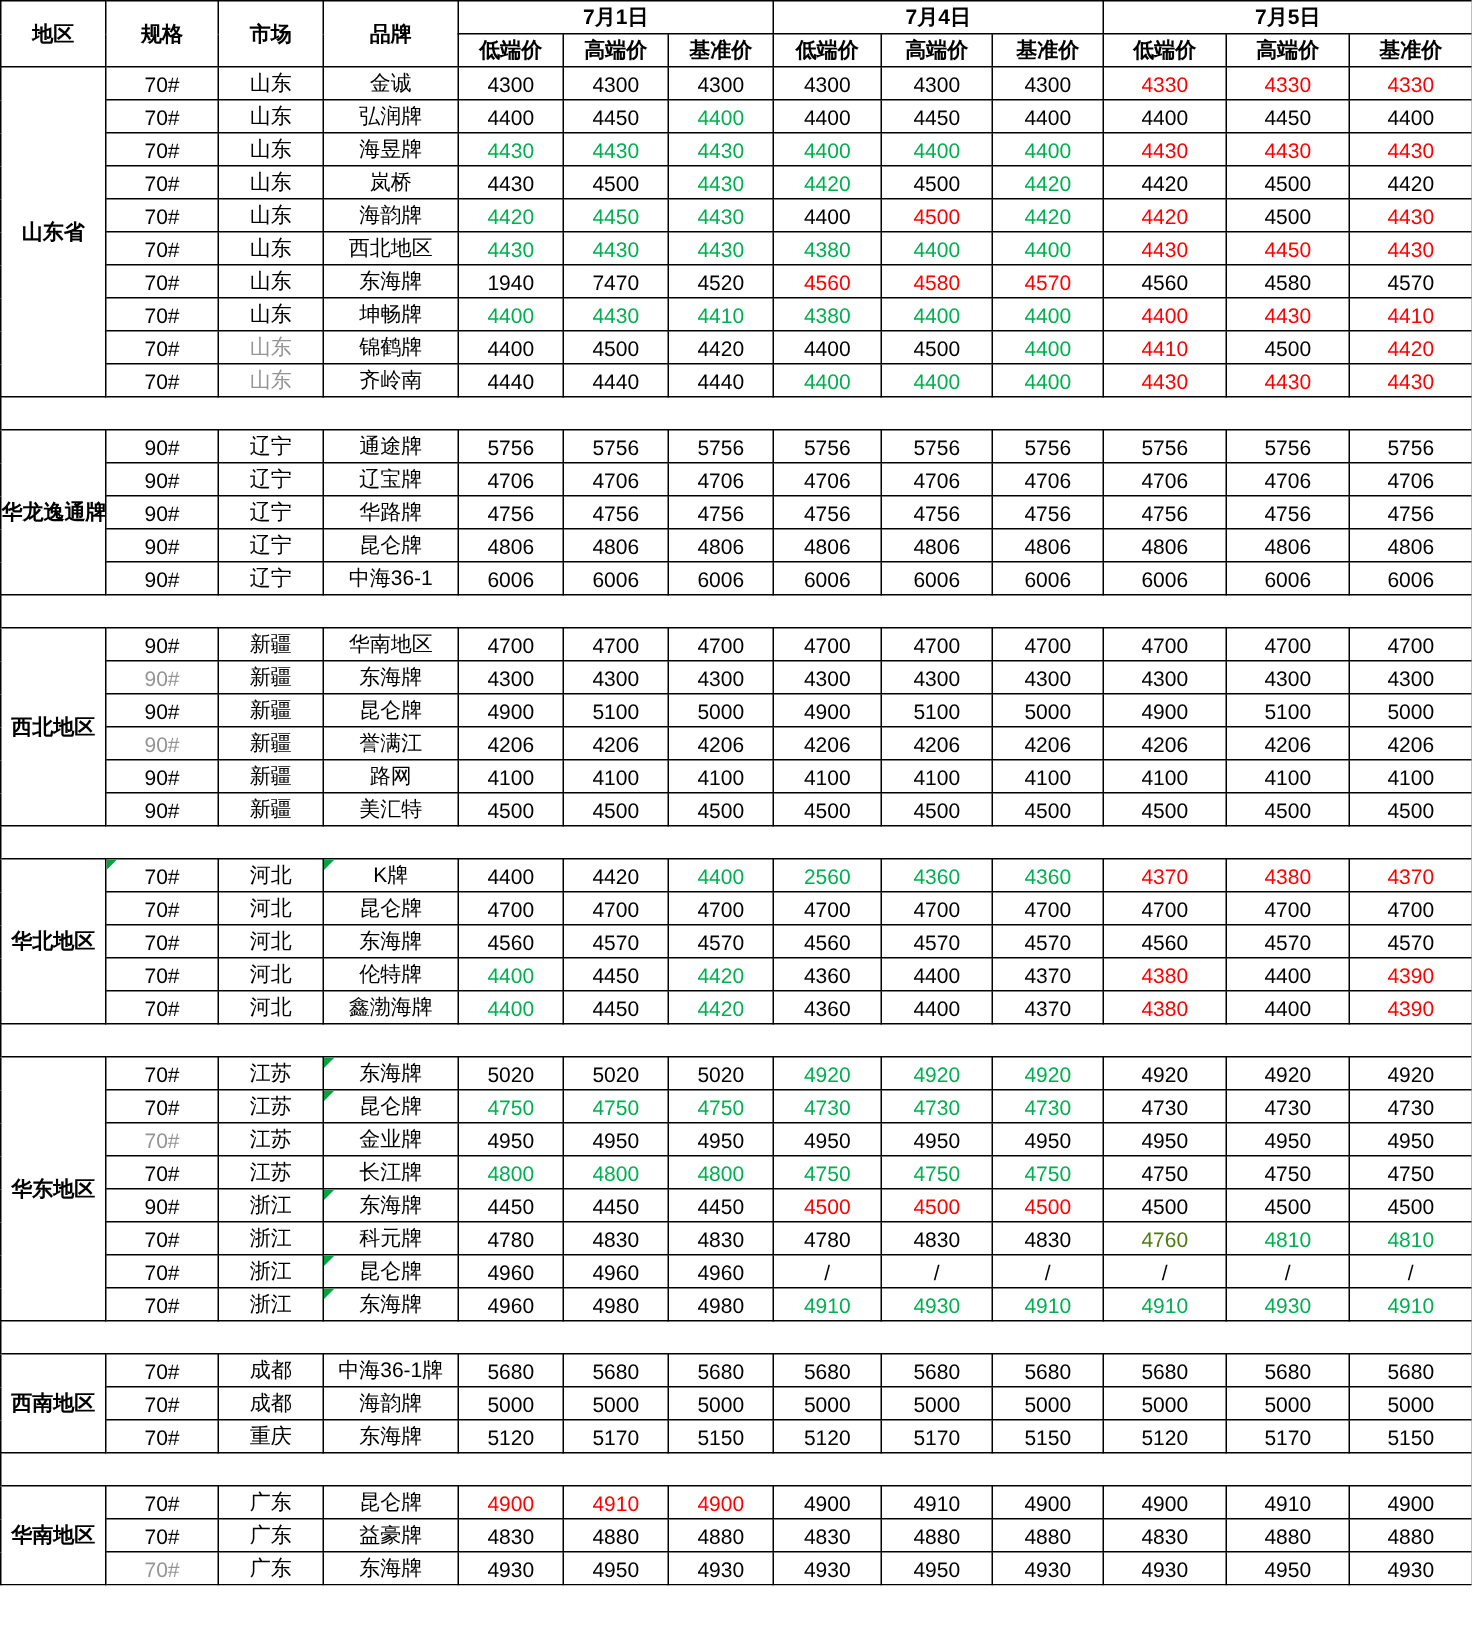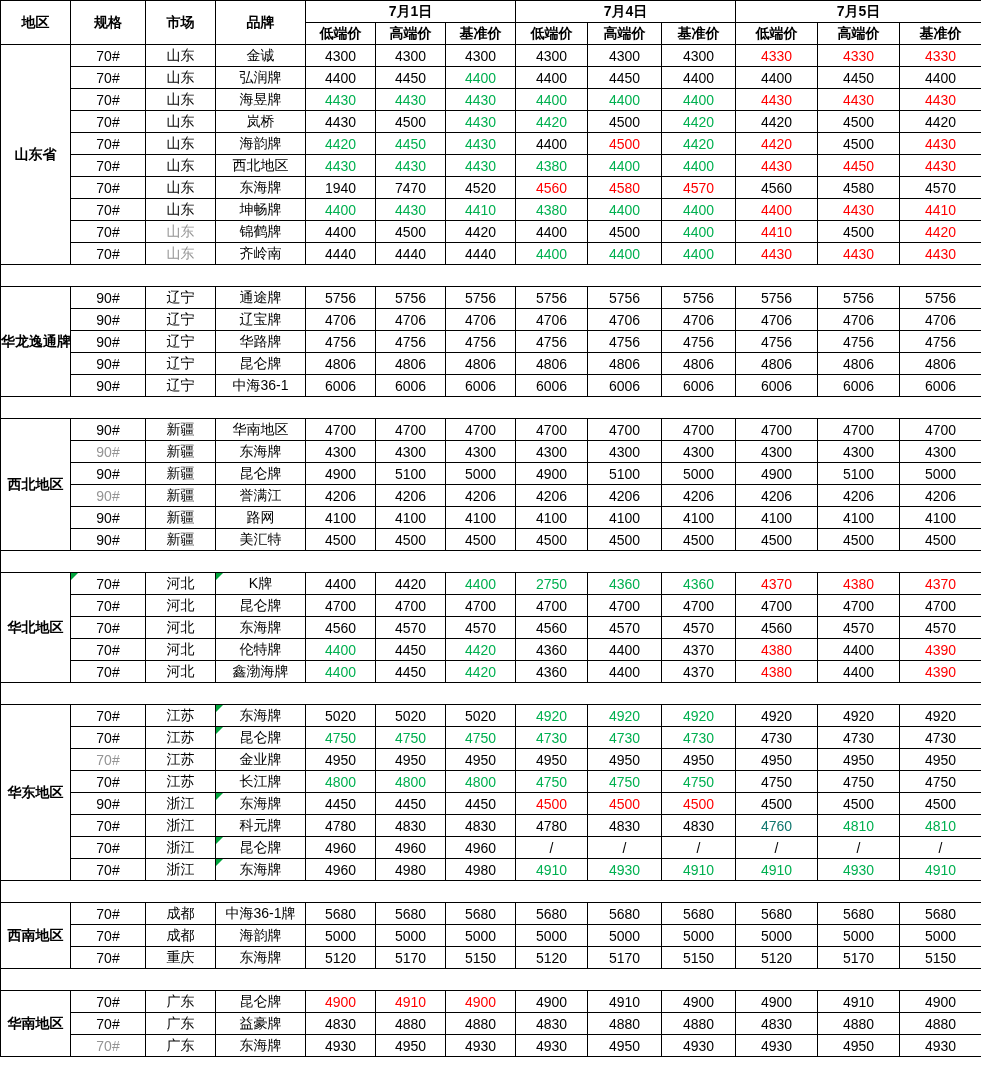--- a/index.html
+++ b/index.html
@@ -383,21 +383,21 @@
           <td colspan="13"></td>
         </tr>
         <tr>
           <td class="region" rowspan="5">华北地区</td>
           <td class="rel"><span class="tri"></span>70#</td>
           <td>河北</td>
           <td class="rel"><span class="tri"></span>K牌</td>
           <td style="color: rgb(0, 0, 0);">4400</td>
           <td style="color: rgb(0, 0, 0);">4420</td>
           <td style="color: rgb(0, 176, 80);">4400</td>
-          <td style="color: rgb(0, 176, 80);">2750</td>
+          <td style="color: rgb(0, 176, 80);">2560</td>
           <td style="color: rgb(0, 176, 80);">4360</td>
           <td style="color: rgb(0, 176, 80);">4360</td>
           <td style="color: rgb(255, 0, 0);">4370</td>
           <td style="color: rgb(255, 0, 0);">4380</td>
           <td style="color: rgb(255, 0, 0);">4370</td>
         </tr>
         <tr>
           <td class="rel">70#</td>
           <td>河北</td>
           <td class="rel">昆仑牌</td>
@@ -530,21 +530,21 @@
         <tr>
           <td class="rel">70#</td>
           <td>浙江</td>
           <td class="rel">科元牌</td>
           <td style="color: rgb(0, 0, 0);">4780</td>
           <td style="color: rgb(0, 0, 0);">4830</td>
           <td style="color: rgb(0, 0, 0);">4830</td>
           <td style="color: rgb(0, 0, 0);">4780</td>
           <td style="color: rgb(0, 0, 0);">4830</td>
           <td style="color: rgb(0, 0, 0);">4830</td>
-          <td style="color: #0f766e;">4760</td>
+          <td style="color: #4d7c0f;">4760</td>
           <td style="color: rgb(0, 176, 80);">4810</td>
           <td style="color: rgb(0, 176, 80);">4810</td>
         </tr>
         <tr>
           <td class="rel">70#</td>
           <td>浙江</td>
           <td class="rel"><span class="tri"></span>昆仑牌</td>
           <td style="color: rgb(0, 0, 0);">4960</td>
           <td style="color: rgb(0, 0, 0);">4960</td>
           <td style="color: rgb(0, 0, 0);">4960</td>

